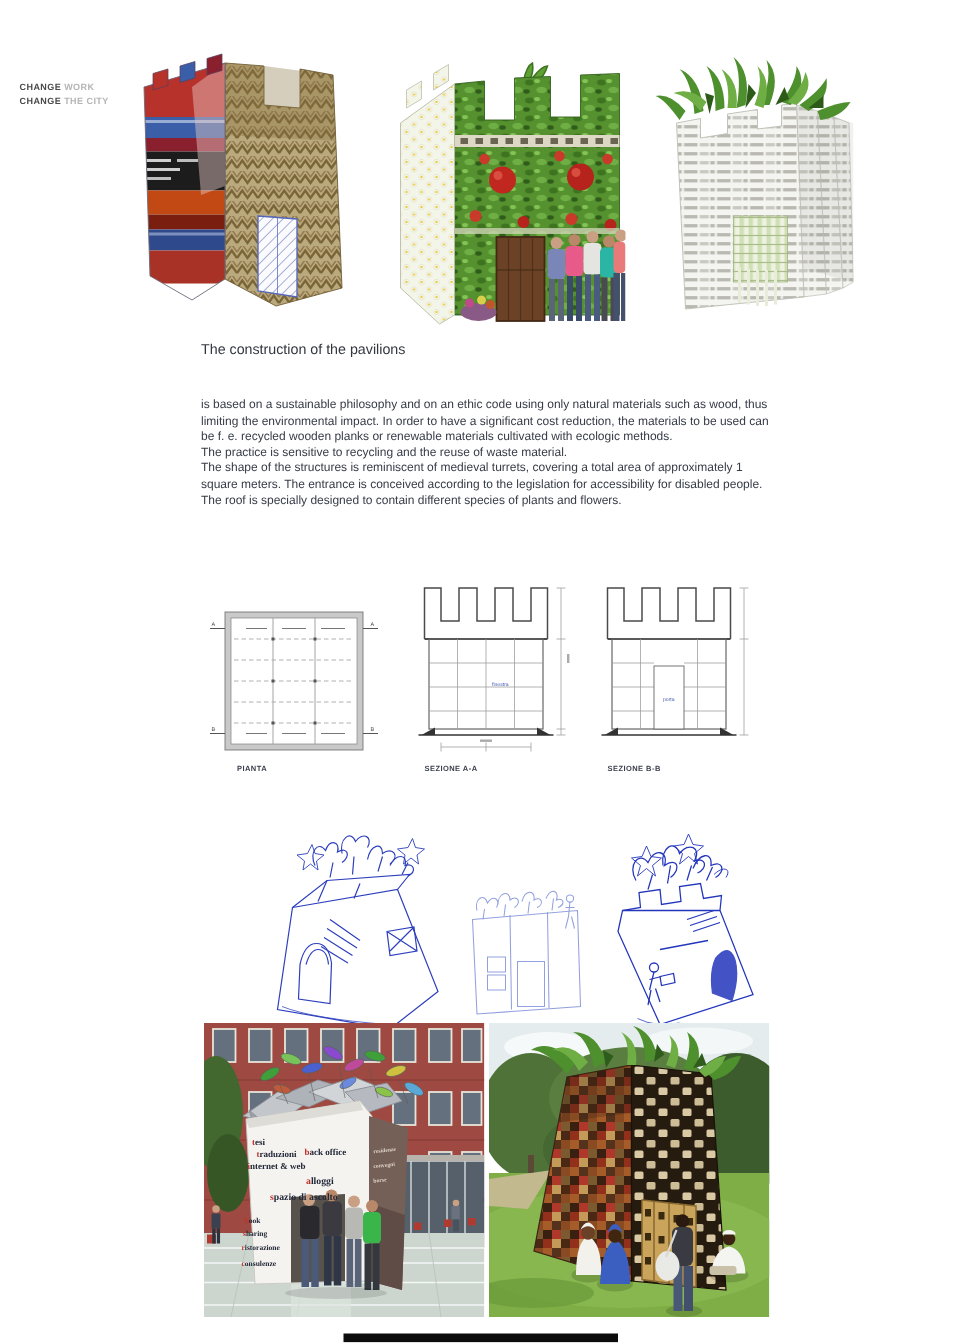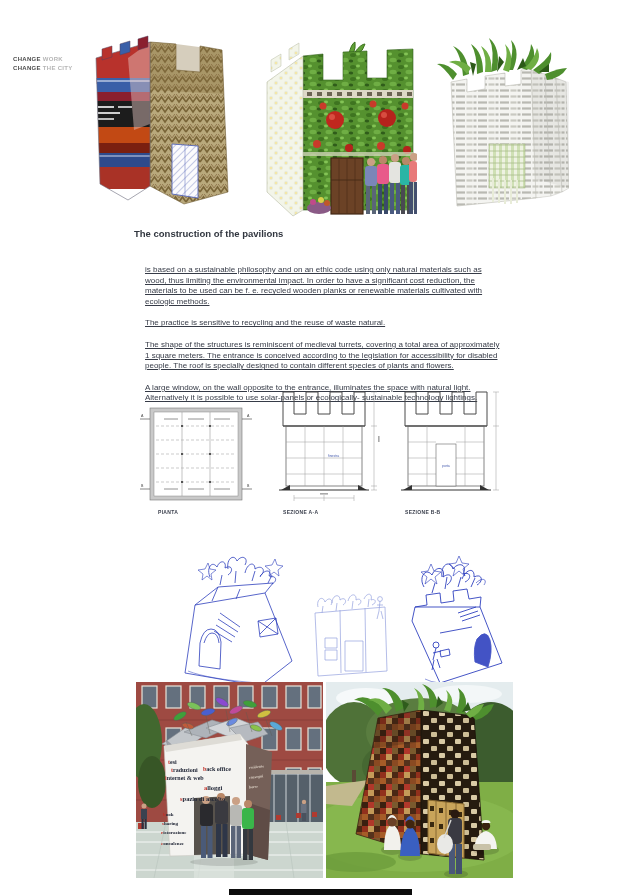--- a/index.html
+++ b/index.html
@@ -6,22 +6,22 @@
   .page{position:relative;width:639px;height:895px;background:#ffffff;overflow:hidden;
         font-family:"Liberation Sans",sans-serif;}
   .abs{position:absolute;}
 
   
   .brand{left:13px;top:55px;font-size:6px;line-height:9px;font-weight:bold;letter-spacing:.3px;}
   .brand .b{color:#4a4a4a;} .brand .l{color:#b5b5b5;}
 
   
   .article{left:134px;top:228px;width:380px;color:#363b47;}
-  .article h1{font-size:9.5px;font-weight:bold;margin:0 0 26px 0;color:#31363f;}
-  .article p{font-size:8px;line-height:10.6px;margin:11px;text-decoration:underline;}
+  .article h1{font-size:9.5px;font-weight:normal;margin:0 0 26px 0;color:#31363f;}
+  .article p{font-size:8px;line-height:10.6px;margin:0;}
 
   
   .dlabel{font-size:5px;font-weight:bold;letter-spacing:.3px;fill:#3a3f4c;}
   .dnote{font-size:3.4px;fill:#4a5fb0;}
   .dmark{font-size:3.6px;fill:#444;}
 
   
   .tl{position:absolute;font-family:"Liberation Serif",serif;font-weight:bold;color:#232838;
       white-space:nowrap;line-height:1;}
   .tl::first-letter{color:#c03028;}
@@ -245,23 +245,22 @@
           <path d="M64,44 l2,-16 l5,6 z"></path>
           <path d="M84,42 l6,-12 l3,8 z"></path>
           <path d="M106,44 l10,-8 l0,8 z"></path>
         </g>
     </g>
   </svg>
 
   <div class="abs article">
     <h1>The construction of the pavilions</h1>
     <p>is based on a sustainable philosophy and on an ethic code using only natural materials such as wood, thus limiting the environmental impact. In order to have a significant cost reduction, the materials to be used can be f. e. recycled wooden planks or renewable materials cultivated with ecologic methods.</p>
-    <p>The practice is sensitive to recycling and the reuse of waste natural.</p>
+    <p>The practice is sensitive to recycling and the reuse of waste material.</p>
     <p>The shape of the structures is reminiscent of medieval turrets, covering a total area of approximately 1 square meters. The entrance is conceived according to the legislation for accessibility for disabled people. The roof is specially designed to contain different species of plants and flowers.</p>
-    <p>A large window, on the wall opposite to the entrance, illuminates the space with natural light. Alternatively it is possible to use solar-panels or ecologically- sustainable technology lightings.</p>
   </div>
 
   <svg class="abs" style="left:140px;top:386px" width="390" height="135" viewBox="0 0 390 135">
 
     <g>
       <rect x="10" y="22" width="92" height="92" fill="#c9c9c9" stroke="#777" stroke-width=".6"></rect>
       <rect x="14" y="26" width="84" height="84" fill="#ffffff" stroke="#888" stroke-width=".5"></rect>
       <line x1="42" y1="26" x2="42" y2="110" stroke="#9a9a9a" stroke-width=".6"></line>
       <line x1="70" y1="26" x2="70" y2="110" stroke="#9a9a9a" stroke-width=".6"></line>
       <g stroke="#a8a8a8" stroke-width=".6" stroke-dasharray="3,2">

